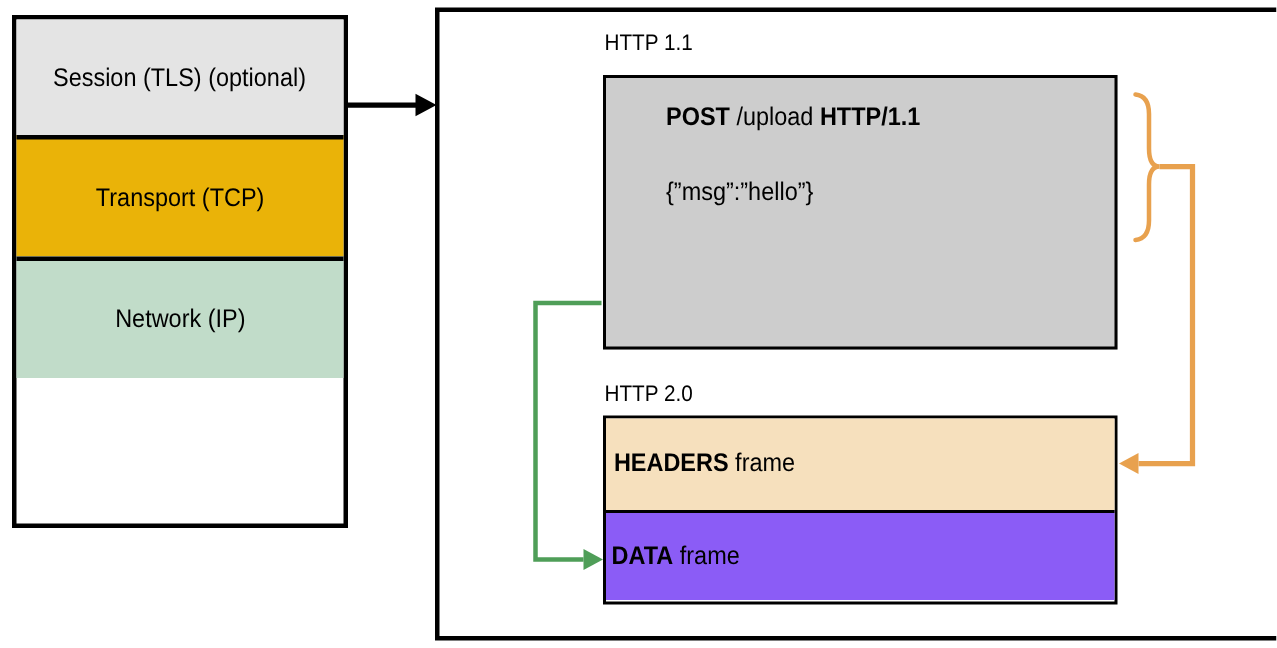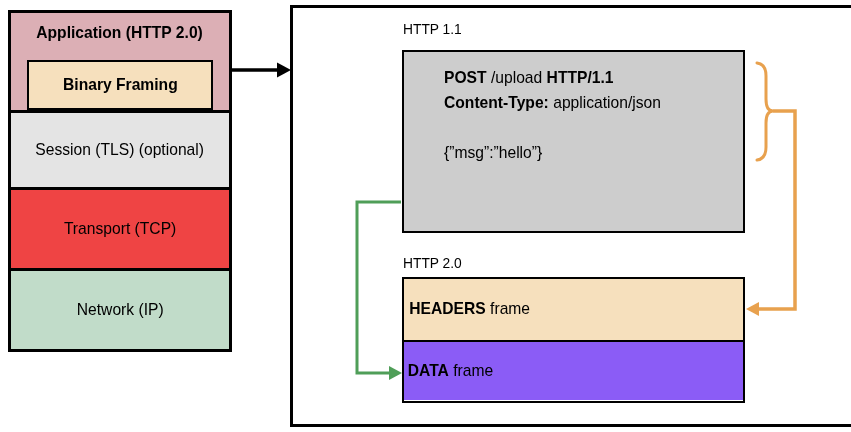--- a/index.html
+++ b/index.html
@@ -56,49 +56,40 @@
 
   
   .overlay { position:absolute; left:0; top:0; pointer-events:none; }
 </style>
 </head>
 <body>
 
 <div class="canvas">
 
   <div class="stack">
-    <div class="layer layer-app" style="background: rgb(220, 175, 181);">
-      <span class="cond">Application (HTTP 2.0)</span>
-      <div class="bf-box" style="background: rgb(246, 224, 189);">
-        <span class="cond">Binary Framing</span>
-      </div>
-    </div>
     <div class="layer layer-session" style="background: rgb(228, 228, 228);">
       <span class="cond">Session (TLS) (optional)</span>
     </div>
-    <div class="layer layer-transport" style="background: #ef4444;">
+    <div class="layer layer-transport" style="background: #eab308;">
       <span class="cond">Transport (TCP)</span>
     </div>
     <div class="layer layer-network" style="background: rgb(193, 220, 201);">
       <span class="cond">Network (IP)</span>
     </div>
   </div>
 
   <div class="panel">
 
     <div class="sec-label lbl11">
       <span class="cond ol">HTTP 1.1</span>
     </div>
 
     <div class="reqbox" style="background: rgb(205, 205, 205); padding-left: 40px;">
       <div class="rline">
         <span class="cond ol"><b>POST</b><span> /upload </span><b>HTTP/1.1</b></span>
-      </div>
-      <div class="rline">
-        <span class="cond ol"><b>Content-Type:</b><span> application/json</span></span>
       </div>
       <div class="rline"></div>
       <div class="rline">
         <span class="cond ol">{”msg”:”hello”}</span>
       </div>
     </div>
 
     <div class="sec-label lbl20">
       <span class="cond ol">HTTP 2.0</span>
     </div>

